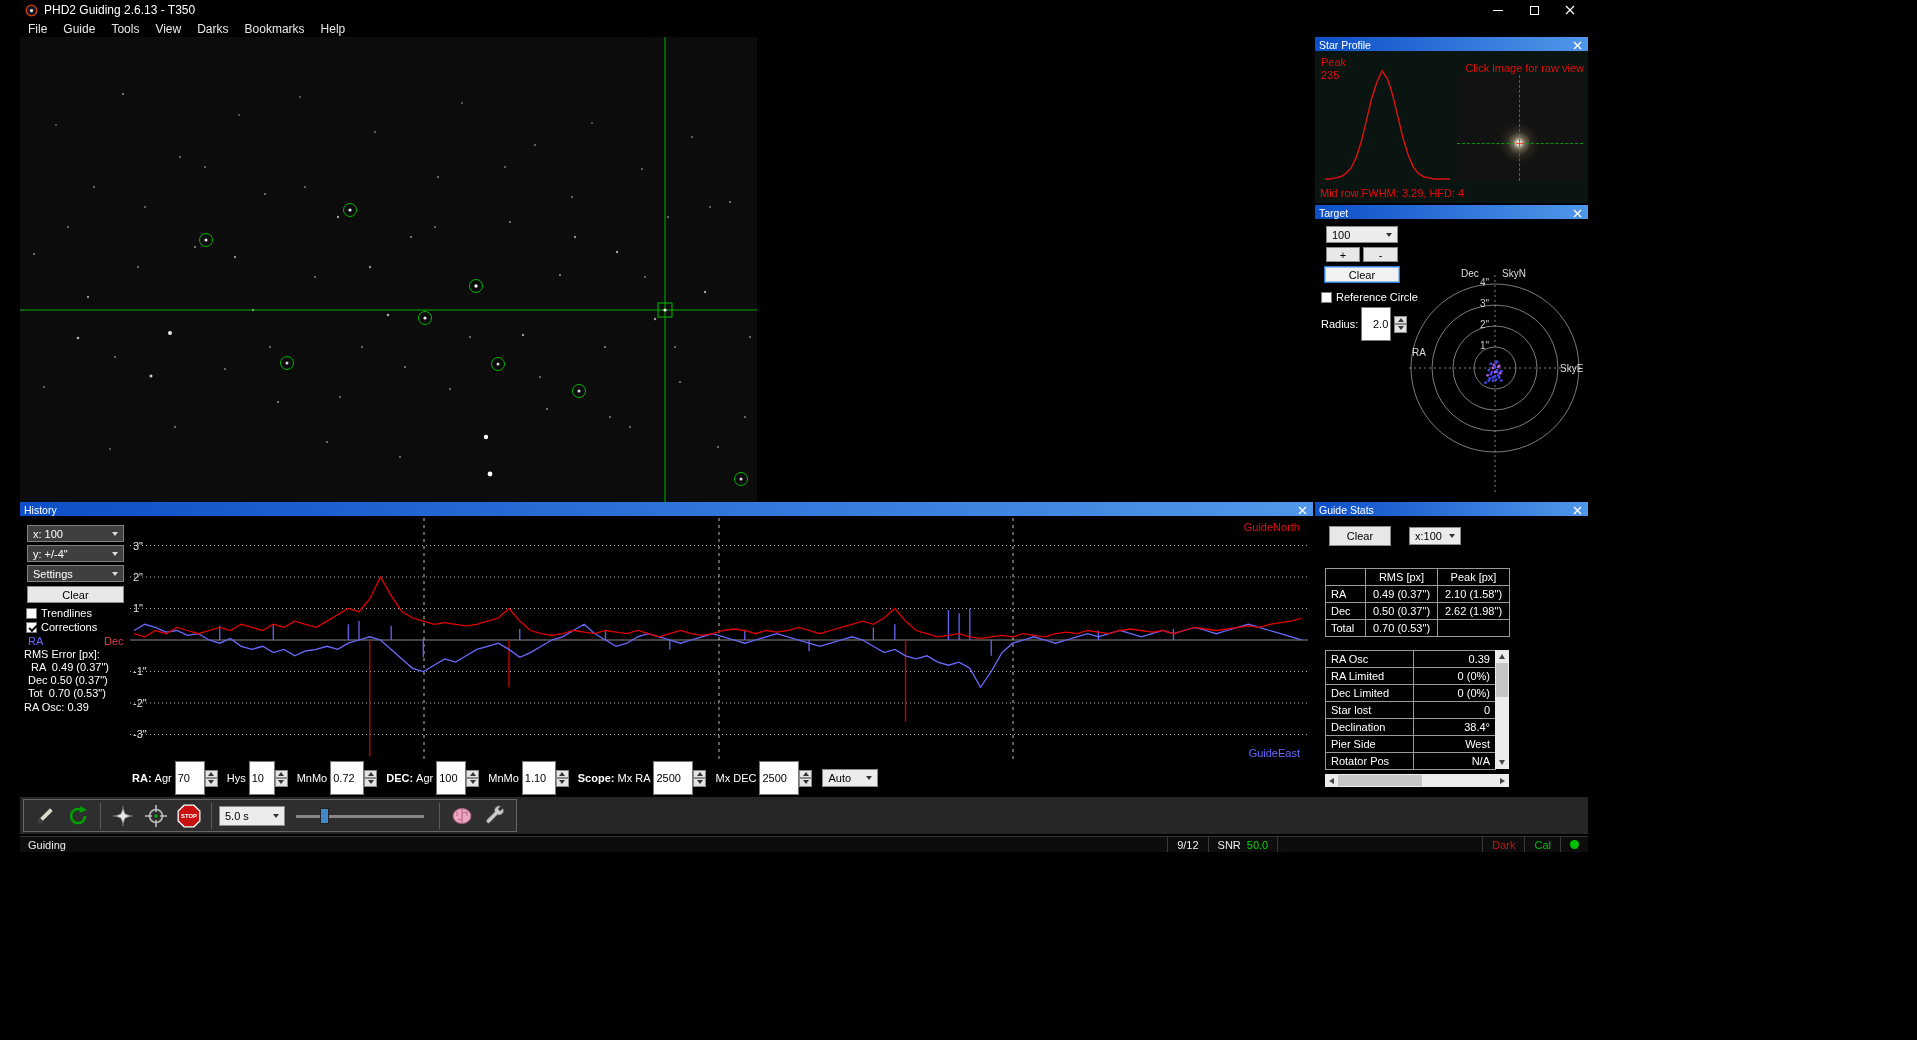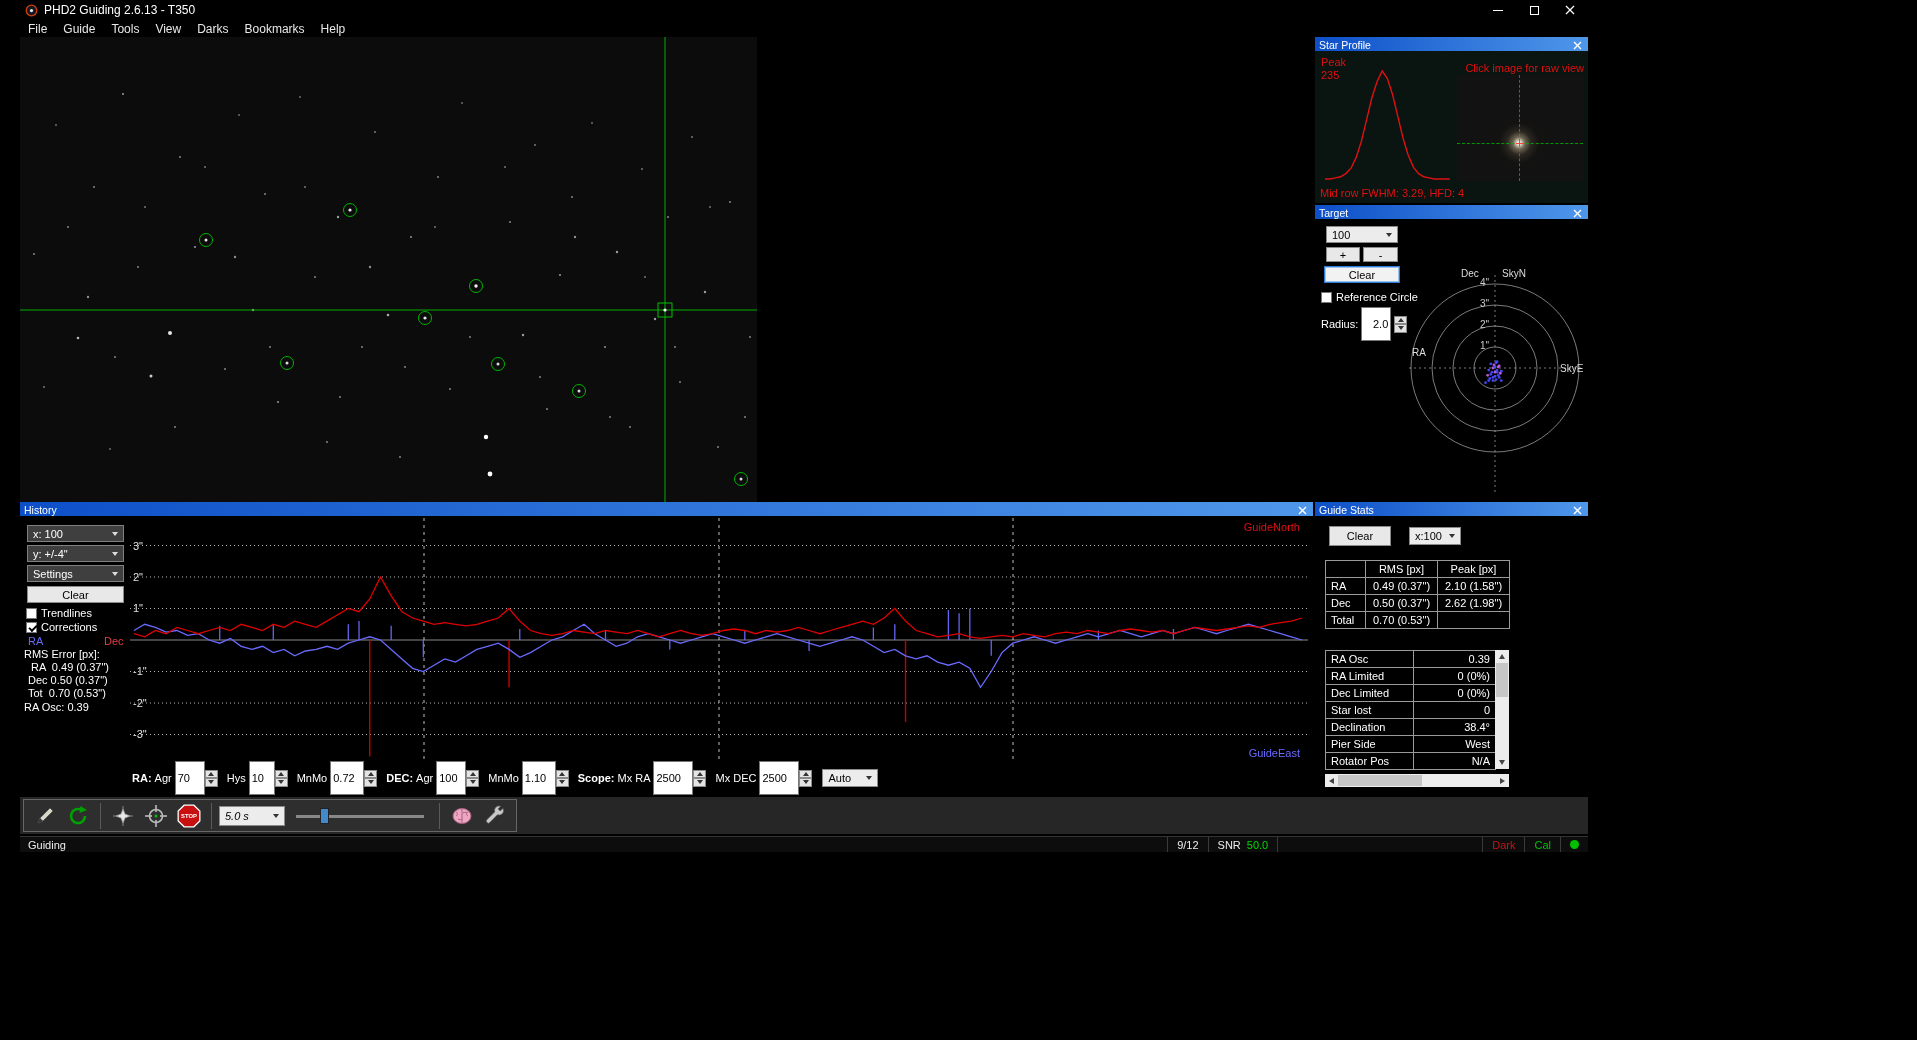--- a/index.html
+++ b/index.html
@@ -83,21 +83,21 @@
   .ge{position:absolute;right:8px;bottom:3px;color:#6a6aff;font-size:11px;}
   .hist-params{position:absolute;left:112px;top:264px;height:24px;display:flex;align-items:center;}
   .pl{color:#fff;font-size:11px;margin:0 3px 0 9px;white-space:nowrap;}
   .bold{font-weight:bold;}
   .dd-auto{width:56px;margin-left:10px;height:18px;}
 
   
   #guide-stats-panel{left:1295px;top:0;width:273px;height:293px;}
   .gs-clear{position:absolute;left:14px;top:24px;width:62px;height:20px;}
   .gs-scale{position:absolute;left:94px;top:25px;width:52px;height:18px;}
-  .gs-table{border-collapse:collapse;position:absolute;left:10px;top:58px;color:#fff;font-size:11px;border-radius:15px;}
+  .gs-table{border-collapse:collapse;position:absolute;left:10px;top:66px;color:#fff;font-size:11px;border-radius:15px;}
   .gs-table th,.gs-table td{border:1px solid #9a9a9a;padding:0 5px;height:17px;font-weight:normal;text-align:center;}
   .gs-table td:first-child{text-align:left;width:40px;}
   .gs-table th:nth-child(2),.gs-table td:nth-child(2){width:72px;}
   .gs-table th:nth-child(3),.gs-table td:nth-child(3){width:72px;}
   .gs-stats{border-collapse:collapse;position:absolute;left:10px;top:148px;color:#fff;font-size:11px;}
   .gs-stats td{border:1px solid #9a9a9a;padding:0 5px;height:17px;text-align:left;}
   .gs-stats td:first-child{width:88px;}
   .gs-stats td:last-child{width:82px;text-align:right;}
   .vsb{position:absolute;left:180px;top:148px;width:14px;height:119px;background:#ececec;display:flex;flex-direction:column;}
   .hsb{position:absolute;left:10px;top:272px;width:184px;height:13px;background:#ececec;display:flex;align-items:center;}
@@ -109,21 +109,21 @@
   .tri-up{border-left:3.5px solid transparent;border-right:3.5px solid transparent;border-bottom:5px solid #444;}
   .tri-down{border-left:3.5px solid transparent;border-right:3.5px solid transparent;border-top:5px solid #444;}
   .tri-left{border-top:3.5px solid transparent;border-bottom:3.5px solid transparent;border-right:5px solid #444;}
   .tri-right{border-top:3.5px solid transparent;border-bottom:3.5px solid transparent;border-left:5px solid #444;}
 
   
   .toolbar{position:absolute;left:0;top:797px;width:100%;height:37px;background:#262626;display:flex;align-items:center;padding:0 3px;}
   .tool-box{display:flex;align-items:center;gap:3px;background:#2e2e2e;border:1px solid #666;padding:2px 6px;height:33px;}
   .tool-btn{width:30px;height:28px;display:flex;align-items:center;justify-content:center;}
   .tsep{width:1px;height:26px;background:#5a5a5a;margin:0 4px;}
-  .dd-exp{width:66px;height:20px;font-style:italic;}
+  .dd-exp{width:66px;height:20px;}
   .slider{width:128px;height:20px;position:relative;margin:0 8px;}
   .slider-track{position:absolute;left:0;right:0;top:9px;height:3px;background:#888;}
   .slider-thumb{position:absolute;left:24px;top:2px;width:9px;height:16px;background:#4488cc;border:1px solid #222;}
 
   
   .statusbar{position:absolute;left:0;top:836px;width:100%;height:16px;background:#0d0d0d;border-top:1px solid #333;display:flex;align-items:center;color:#eee;font-size:11px;}
   .sb-state{padding:0 8px;}
   .sb-right{margin-left:auto;display:flex;height:100%;align-items:stretch;}
   .sb-cell{border-left:1px solid #3a3a3a;display:flex;align-items:center;justify-content:center;padding:0 9px;}
   .sb-wide{width:205px;}

